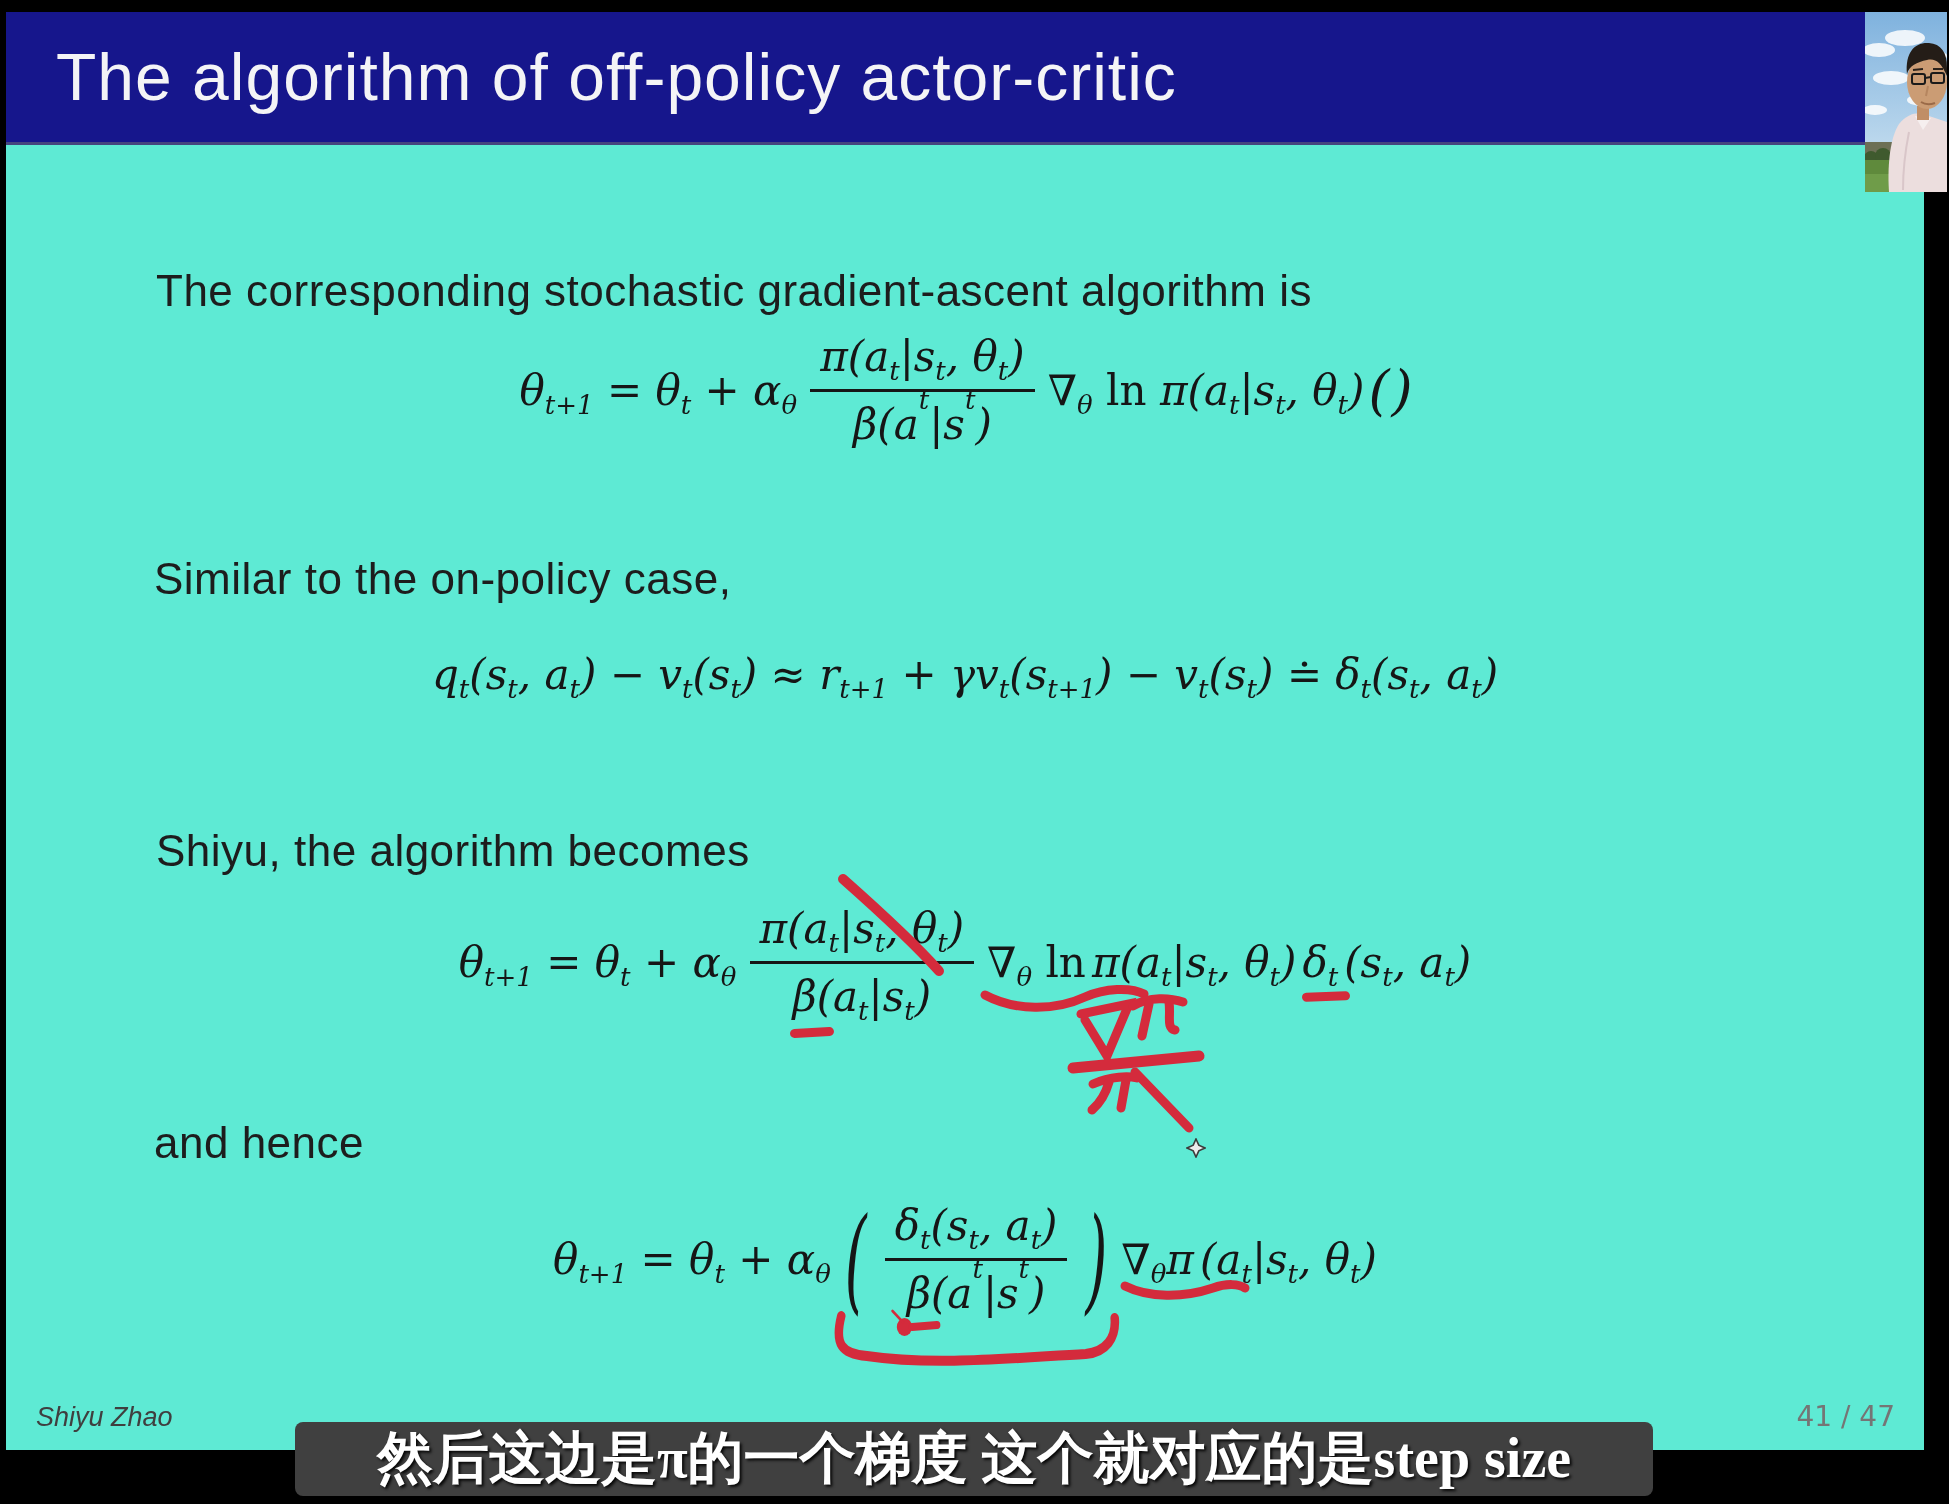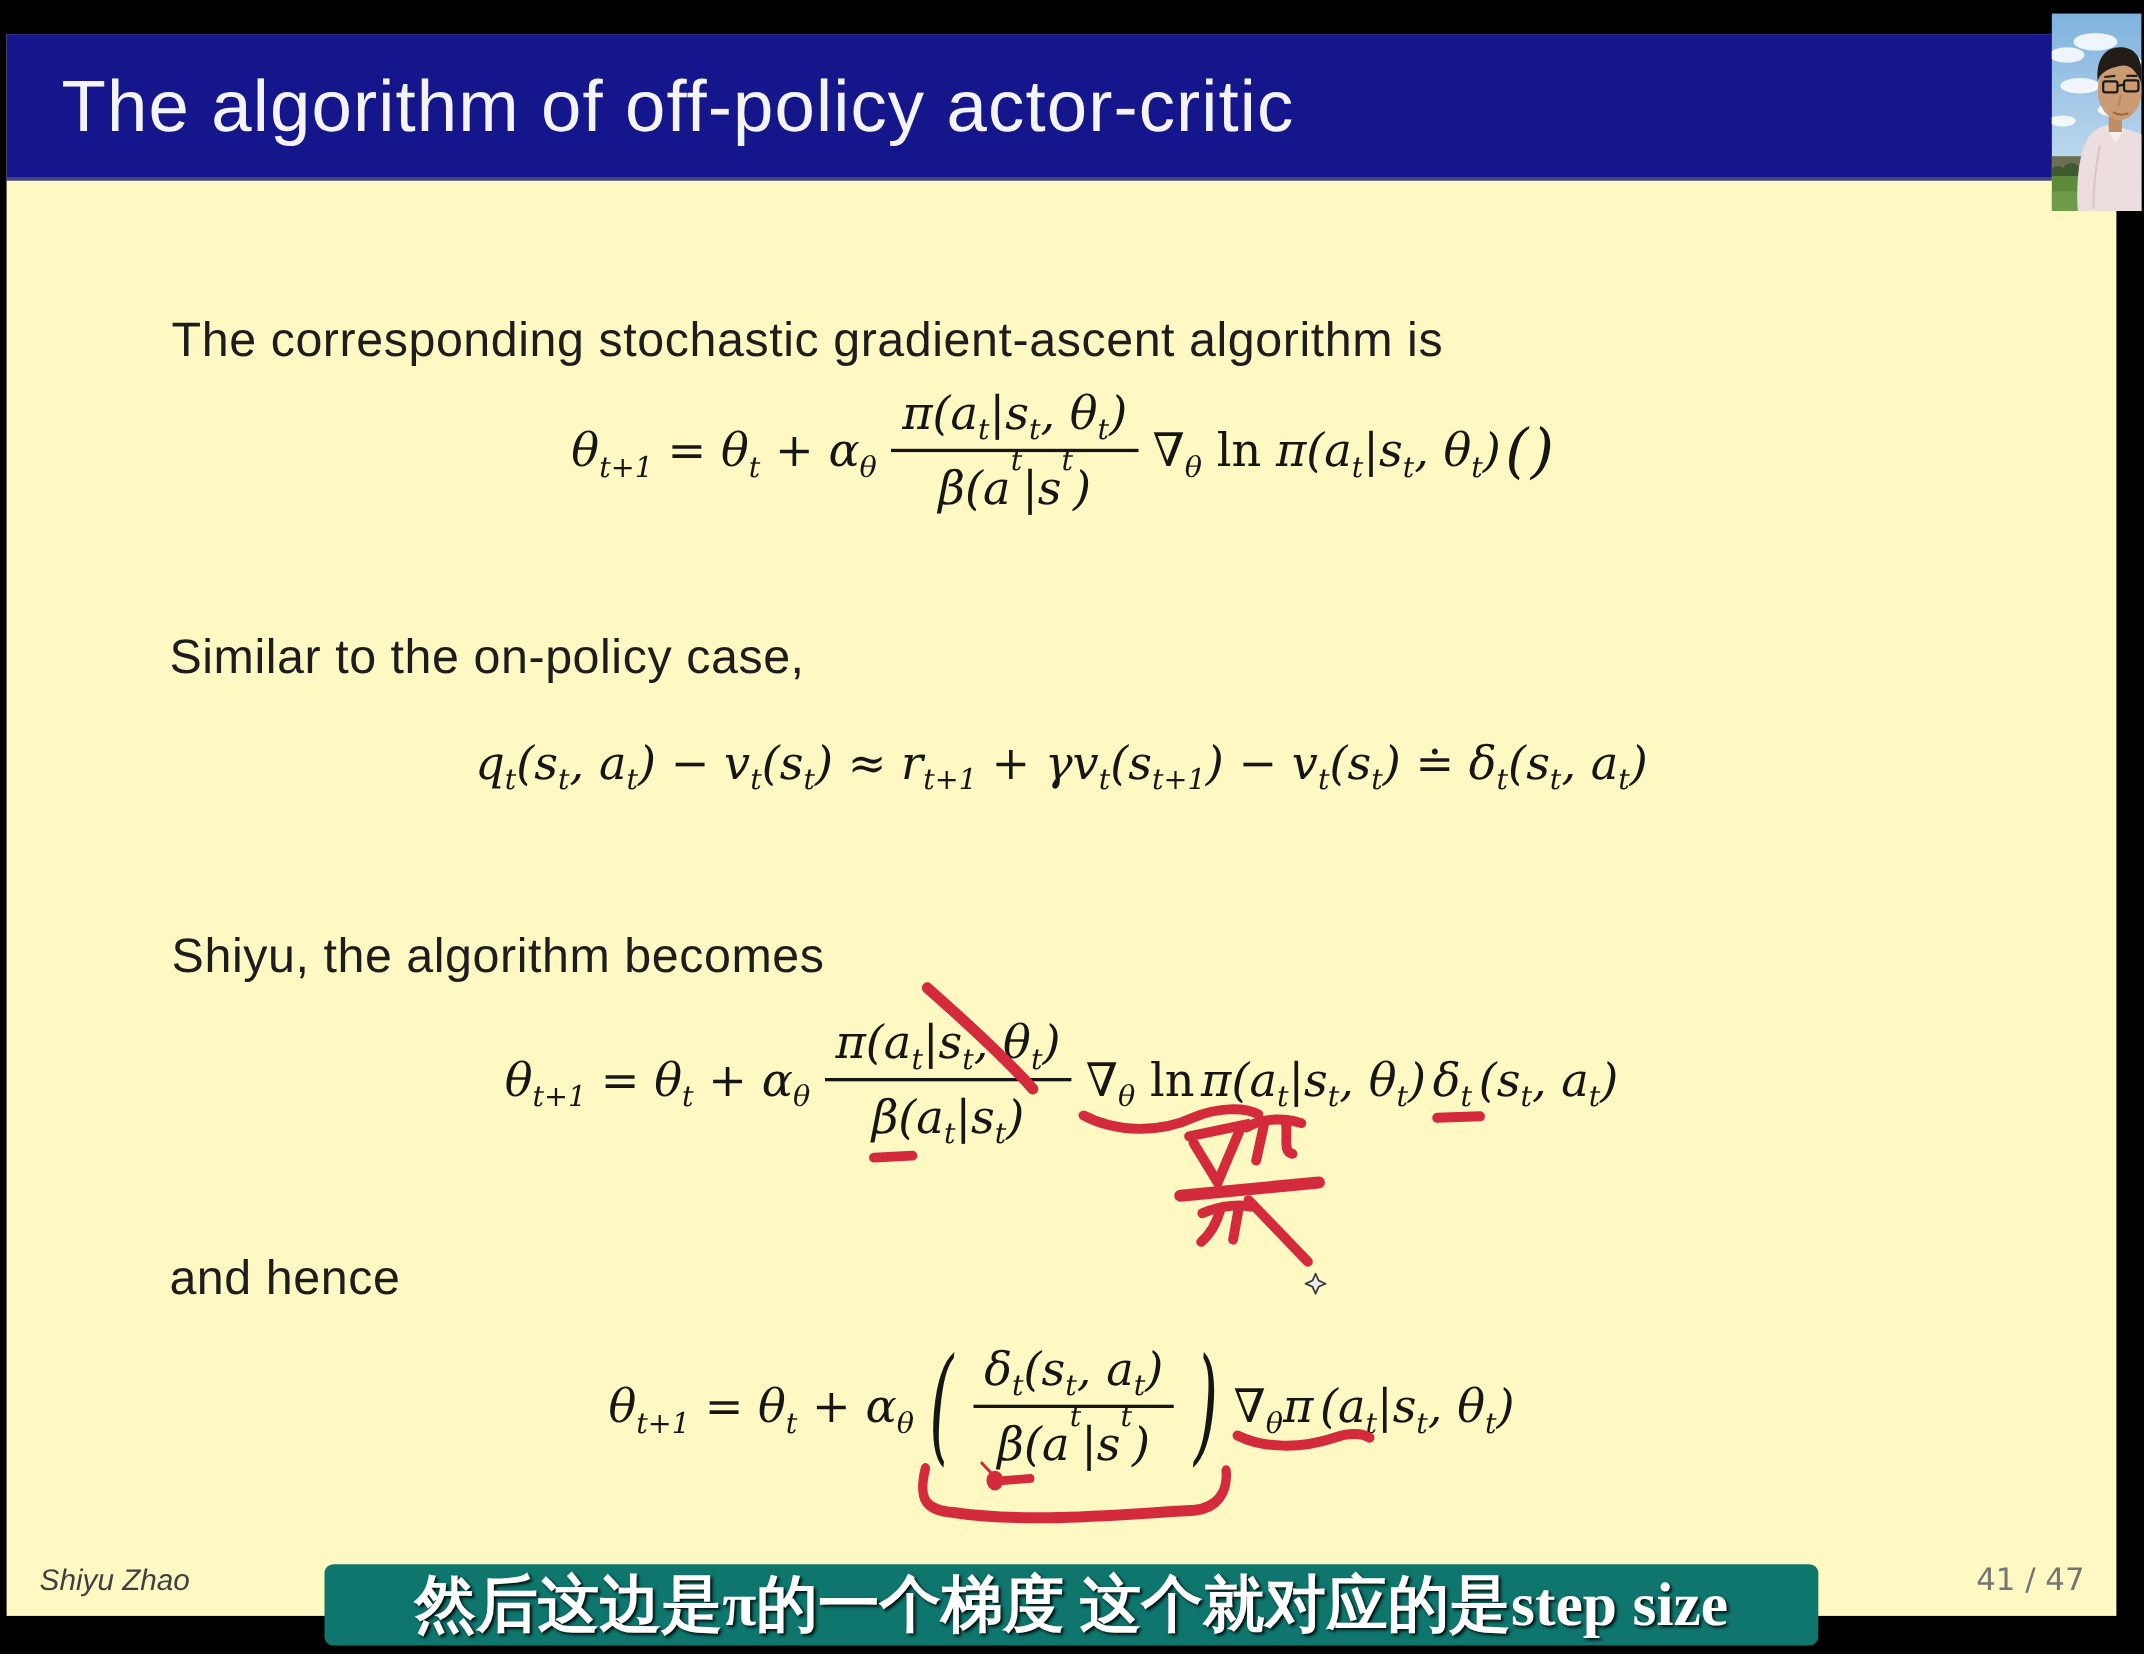--- a/index.html
+++ b/index.html
@@ -1,19 +1,19 @@
 <!DOCTYPE html>
 <html><head>
 <meta charset="utf-8">
 <style>
   html,body{margin:0;padding:0;background:#000;}
   .canvas{position:relative;width:1949px;height:1504px;background:#000;overflow:hidden;
           font-family:"Liberation Sans",sans-serif;}
   
-  .slide{position:absolute;left:6px;top:12px;width:1918px;height:1438px;background:#fef9c3;margin-top:19px;}
+  .slide{position:absolute;left:6px;top:12px;width:1918px;height:1438px;background:#5eead4;}
   .titlebar{position:absolute;left:0;top:0;width:100%;height:133px;background:#16168c;
             border-bottom:3px solid #45457e;display:flex;align-items:center;box-sizing:border-box;}
   .titlebar h1{margin:0 0 0 50px;font-size:66px;font-weight:400;color:#f4f4f6;letter-spacing:1px;}
   .para{position:absolute;font-size:44px;color:#1d1d1d;letter-spacing:0.5px;white-space:nowrap;}
   
   .formula{position:absolute;left:0;width:100%;display:flex;align-items:center;justify-content:center;
            font-family:"DejaVu Serif",serif;font-style:italic;font-size:42px;color:#161616;
            white-space:nowrap;}
   .formula > *{margin:0 3px;}
   sub{font-size:0.62em;line-height:0;}
@@ -28,21 +28,21 @@
   .anchor{position:relative;display:inline-block;}
   .ann{position:absolute;pointer-events:none;overflow:visible;}
   .redbar{position:absolute;background:#d42b3c;border-radius:5px;height:9px;}
   
   .footer-author{position:absolute;left:30px;top:1390px;font-size:27px;font-style:italic;color:#3f3f3f;}
   .footer-page{position:absolute;right:29px;top:1388px;font-size:28px;color:#757575;
                font-family:"DejaVu Sans",sans-serif;}
   
   .webcam{position:absolute;left:1865px;top:12px;width:82px;height:180px;overflow:hidden;}
   
-  .subtitle-bar{position:absolute;left:295px;top:1422px;width:1358px;height:74px;background:#0f766e;
+  .subtitle-bar{position:absolute;left:295px;top:1422px;width:1358px;height:74px;background:#404040;
                 border-radius:8px;display:flex;align-items:center;justify-content:center;z-index:5;}
   .subtitle-bar span{font-family:"Liberation Serif","DejaVu Serif",serif;font-size:56px;font-weight:600;
                 color:#ffffff;white-space:nowrap;text-shadow:2px 2px 3px rgba(0,0,0,0.9);}
   .cursor-diamond{position:absolute;left:calc(50% + 218px);top:262px;}
 </style>
 </head>
 <body>
 
 <div class="canvas">
 

